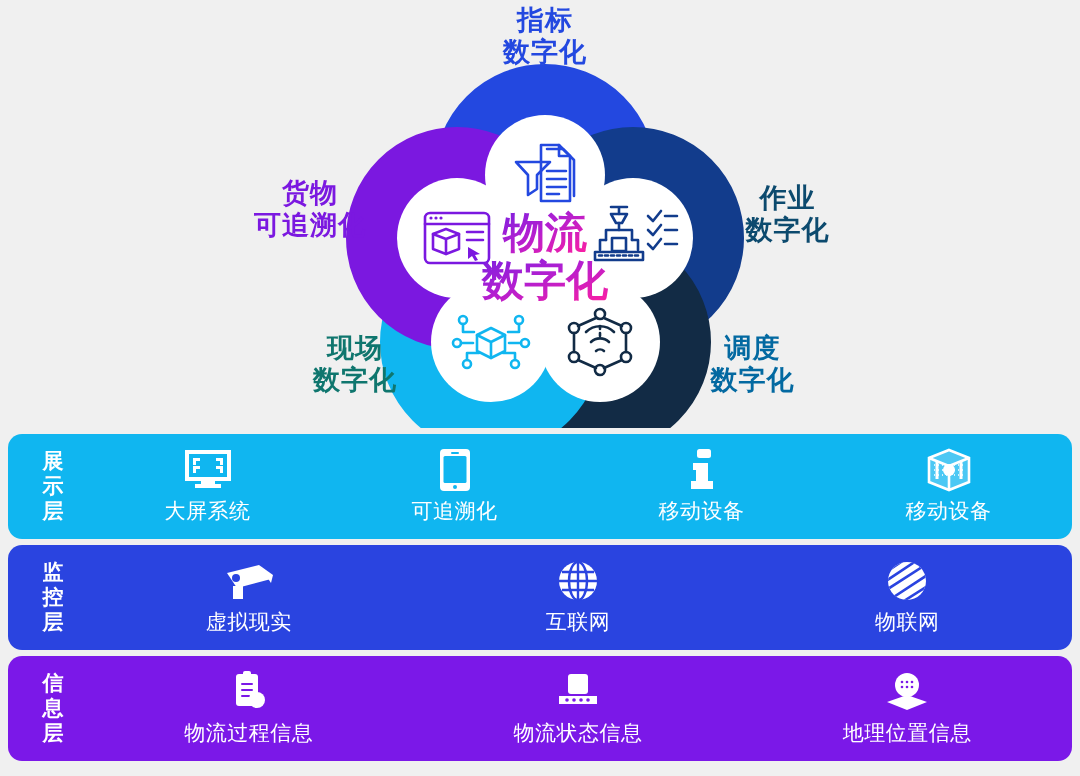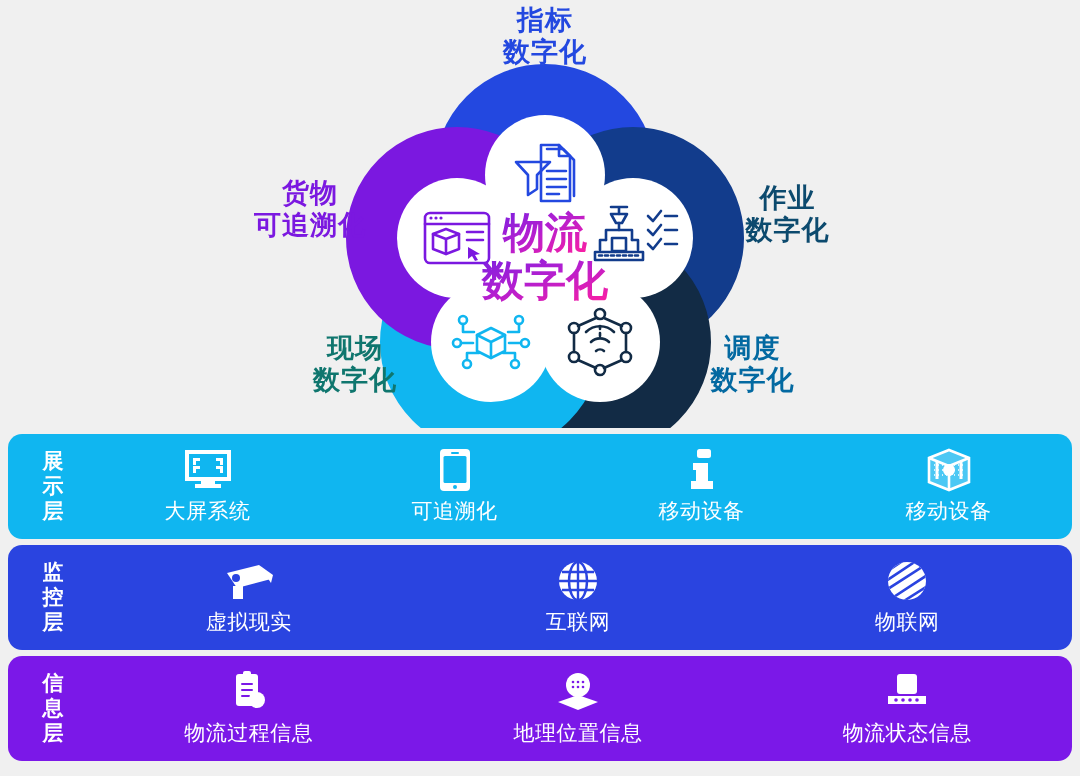--- a/index.html
+++ b/index.html
@@ -342,47 +342,47 @@
             </g>
             <circle cx="25" cy="30" r="8"></circle>
           </svg>
         </div>
         <div class="li-label">物流过程信息</div>
       </div>
 
 
       <div class="layer-item">
         <div class="li-icon">
+          <svg width="50" height="40" viewBox="0 0 50 40" fill="#fff">
+            <rect x="15" y="2" width="20" height="20" rx="3"></rect>
+            <path d="M6 24 h38 v8 h-38 z"></path>
+            <g fill="#7B18E8">
+              <circle cx="14" cy="28" r="1.8"></circle>
+              <circle cx="21" cy="28" r="1.8"></circle>
+              <circle cx="28" cy="28" r="1.8"></circle>
+              <circle cx="35" cy="28" r="1.8"></circle>
+            </g>
+          </svg>
+        </div>
+        <div class="li-label">物流状态信息</div>
+      </div>
+
+      <div class="layer-item">
+        <div class="li-icon">
           <svg width="48" height="42" viewBox="0 0 48 42" fill="#fff">
             <circle cx="24" cy="14" r="12"></circle>
             <g fill="#7B18E8">
               <circle cx="19" cy="11" r="1.3"></circle>
                 <circle cx="24" cy="11" r="1.3"></circle>
                 <circle cx="29" cy="11" r="1.3"></circle>
               <circle cx="19" cy="16" r="1.3"></circle>
                 <circle cx="24" cy="16" r="1.3"></circle>
                 <circle cx="29" cy="16" r="1.3"></circle>
             </g>
             <path d="M4 31 L24 24 L44 31 L24 39 Z"></path>
           </svg>
         </div>
         <div class="li-label">地理位置信息</div>
       </div>
 
-      <div class="layer-item">
-        <div class="li-icon">
-          <svg width="50" height="40" viewBox="0 0 50 40" fill="#fff">
-            <rect x="15" y="2" width="20" height="20" rx="3"></rect>
-            <path d="M6 24 h38 v8 h-38 z"></path>
-            <g fill="#7B18E8">
-              <circle cx="14" cy="28" r="1.8"></circle>
-              <circle cx="21" cy="28" r="1.8"></circle>
-              <circle cx="28" cy="28" r="1.8"></circle>
-              <circle cx="35" cy="28" r="1.8"></circle>
-            </g>
-          </svg>
-        </div>
-        <div class="li-label">物流状态信息</div>
-      </div>
-
     </div>
   </div>
 </div>
 
 </body></html>

